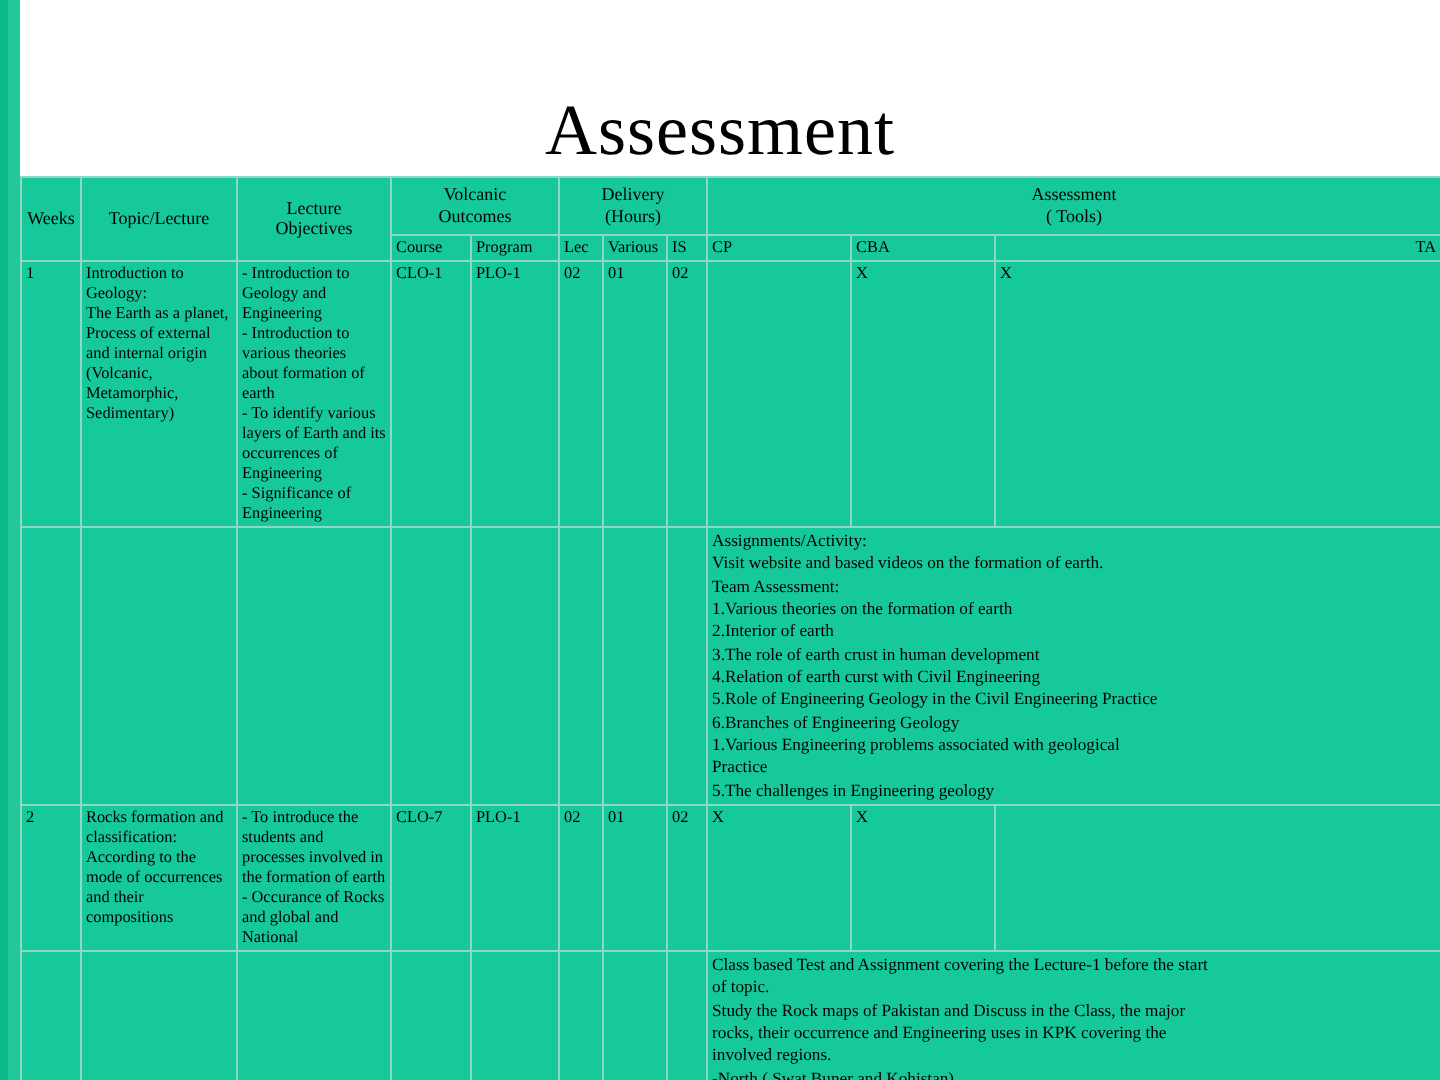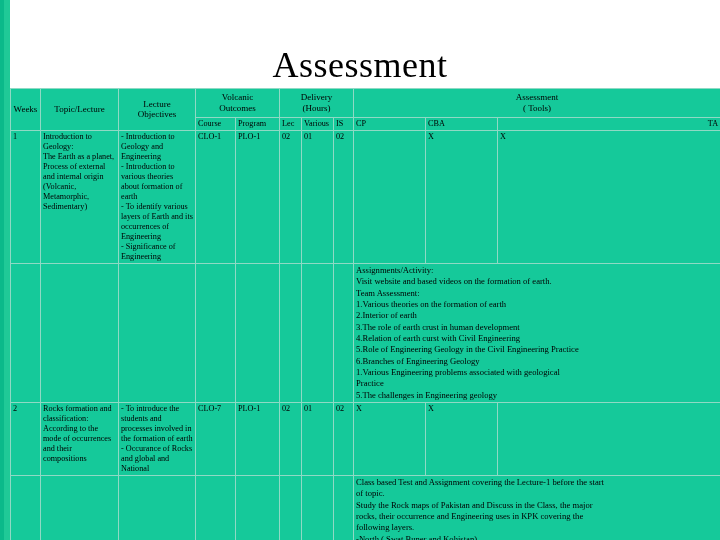--- a/index.html
+++ b/index.html
@@ -198,18 +198,18 @@
       <td class="body-cell"></td>
       <td class="body-cell"></td>
       <td class="body-cell"></td>
       <td class="body-cell"></td>
       <td class="body-cell"></td>
       <td class="body-cell assessment-block wide-text" colspan="3">
           <div>Class based Test and Assignment covering the Lecture-1 before the start</div>
           <div>of topic.</div>
           <div>Study the Rock maps of Pakistan and Discuss in the Class, the major</div>
           <div>rocks, their occurrence and Engineering uses in KPK covering the</div>
-          <div>following layers.</div>
+          <div>involved regions.</div>
           <div>-North ( Swat Buner and Kohistan)</div>
         </td>
     </tr>
   </tbody>
 </table>
 
 </body></html>

